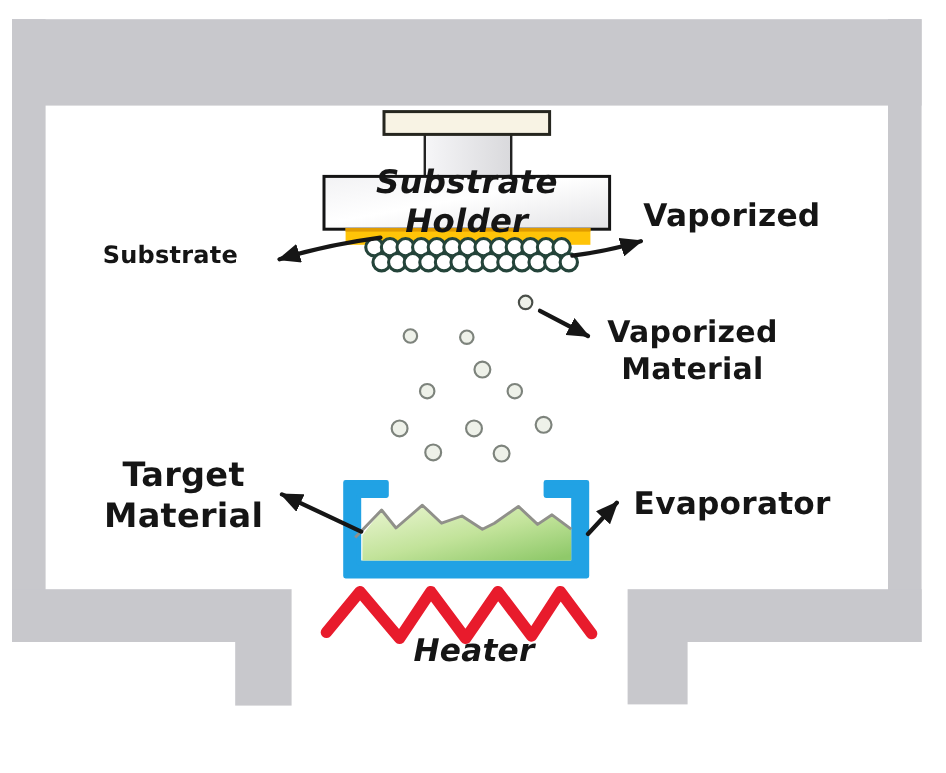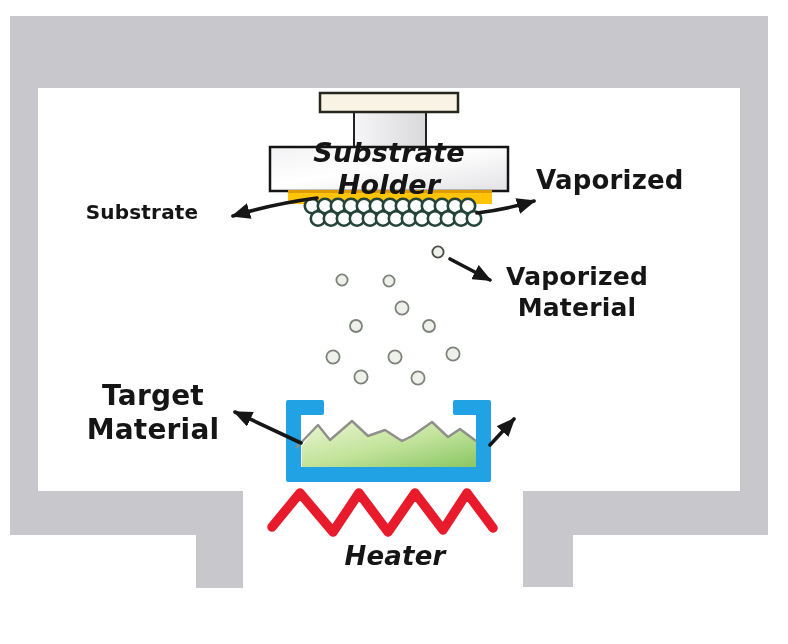--- a/index.html
+++ b/index.html
@@ -17,21 +17,21 @@
   .lbl-substrate-holder{
     left:270px;top:147px;width:238px;height:44px;
     display:flex;align-items:center;justify-content:center;
     font-size:27px;font-weight:700;font-style:italic;word-spacing:10px;
   }
   .lbl-substrate{left:66px;top:201px;width:152px;font-size:20px;}
   .lbl-deposited{left:536px;top:162px;width:146px;font-size:26px;line-height:1.4;}
   .lbl-vaporized{left:503px;top:261px;width:148px;font-size:25px;line-height:1.25;}
   .lbl-target{left:84px;top:379px;width:138px;font-size:28px;line-height:1.22;}
   .lbl-evaporator{left:528px;top:405px;width:164px;font-size:26px;text-align:left;}
-  .lbl-heater{left:328px;top:541px;width:134px;font-size:26px;font-weight:700;font-style:italic;}
+  .lbl-heater{left:328px;top:528px;width:134px;font-size:26px;font-weight:700;font-style:italic;}
 </style>
 </head>
 <body>
 
 <div id="stage">
 
   <svg id="scene" width="788" height="644" viewBox="0 0 788 644">
     <defs>
       <linearGradient id="gradHolder" x1="0" y1="0" x2="1" y2="1">
         <stop offset="0" stop-color="#f2f2f4"></stop>
@@ -142,16 +142,17 @@
   <div class="label lbl-vaporized">
     <div>Vaporized</div>
     <div>Material</div>
   </div>
 
   <div class="label lbl-target">
     <div>Target</div>
     <div>Material</div>
   </div>
 
+  <div class="label lbl-evaporator">Evaporator</div>
 
   <div class="label lbl-heater">Heater</div>
 
 </div>
 
 </body></html>

